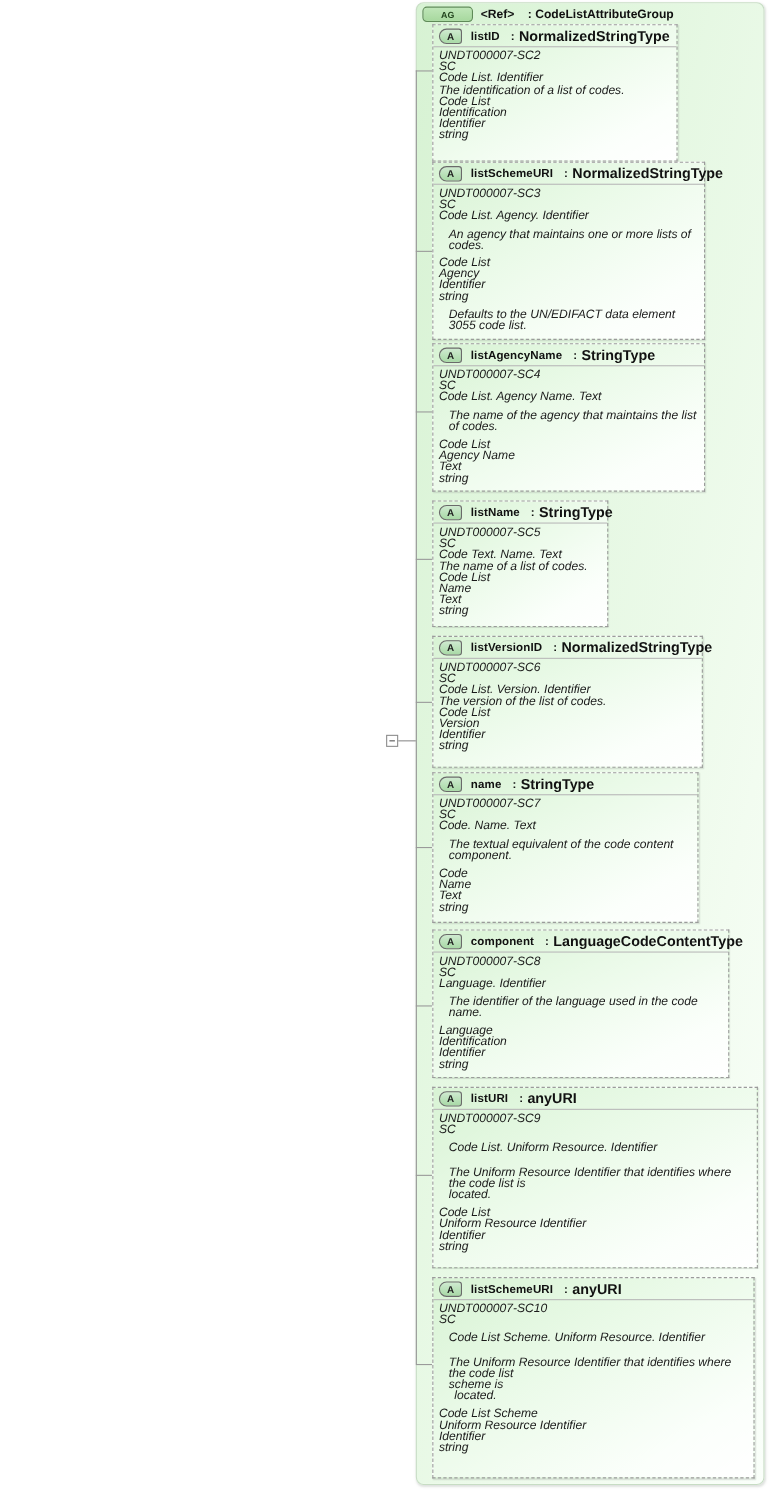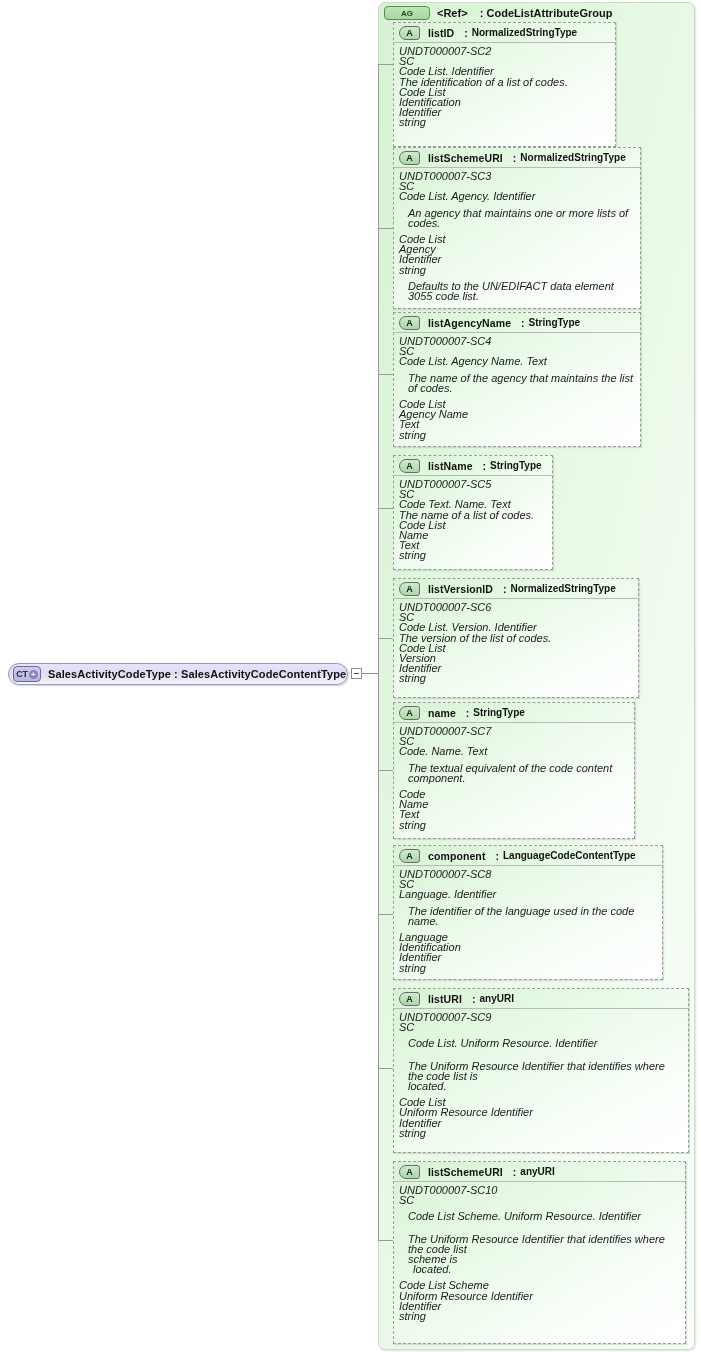--- a/index.html
+++ b/index.html
@@ -117,46 +117,39 @@
     background:linear-gradient(to bottom,#cfead0,#a8d9a6);
     font-size:9px;font-weight:bold;color:#222;
     display:flex;align-items:center;justify-content:center;
     flex:0 0 auto;
   }
   .a-name{
     font-size:10.5px;font-weight:bold;color:#111;
     margin-left:8px;white-space:nowrap;letter-spacing:.1px;text-align:center;
   }
   .a-colon{font-size:10.5px;font-weight:bold;color:#111;margin:0 4px 0 0;}
-  .a-type{font-size:10px;font-weight:bold;color:#111;white-space:nowrap;text-align:center;}
+  .a-type{font-size:13px;font-weight:bold;color:#111;white-space:nowrap;text-align:center;}
   .attr-body{
     padding:3px 5px 4px 5px;
     font-size:11px;
     font-style:italic;
     color:#1a1a1a;
     line-height:10.2px;
     font-family:"Liberation Sans", sans-serif;
   }
   .attr-body div{white-space:pre-wrap;}
   .attr-body .gap{height:6px;}
   .attr-body .ind{padding-left:9px;}
   .attr-body .ind2{padding-left:14px;}
 </style>
 </head>
 <body>
 
 <div id="canvas">
 
-  <div class="ct-node">
-    <span class="ct-badge">
-        <span>CT</span>
-        <span class="plus">+</span>
-      </span>
-    <span class="ct-label">SalesActivityCodeType : SalesActivityCodeContentType</span>
-  </div>
   <div class="ct-toggle"></div>
   <div class="ct-wire"></div>
 
   <div class="ag-box"></div>
   <div class="ag-head">
     <span class="ag-badge">AG</span>
     <span class="ag-title"><span>&lt;Ref&gt;</span>&nbsp;&nbsp;&nbsp;&nbsp;<span class="sep">:</span> <span>CodeListAttributeGroup</span></span>
   </div>
 
   <div id="tree">

